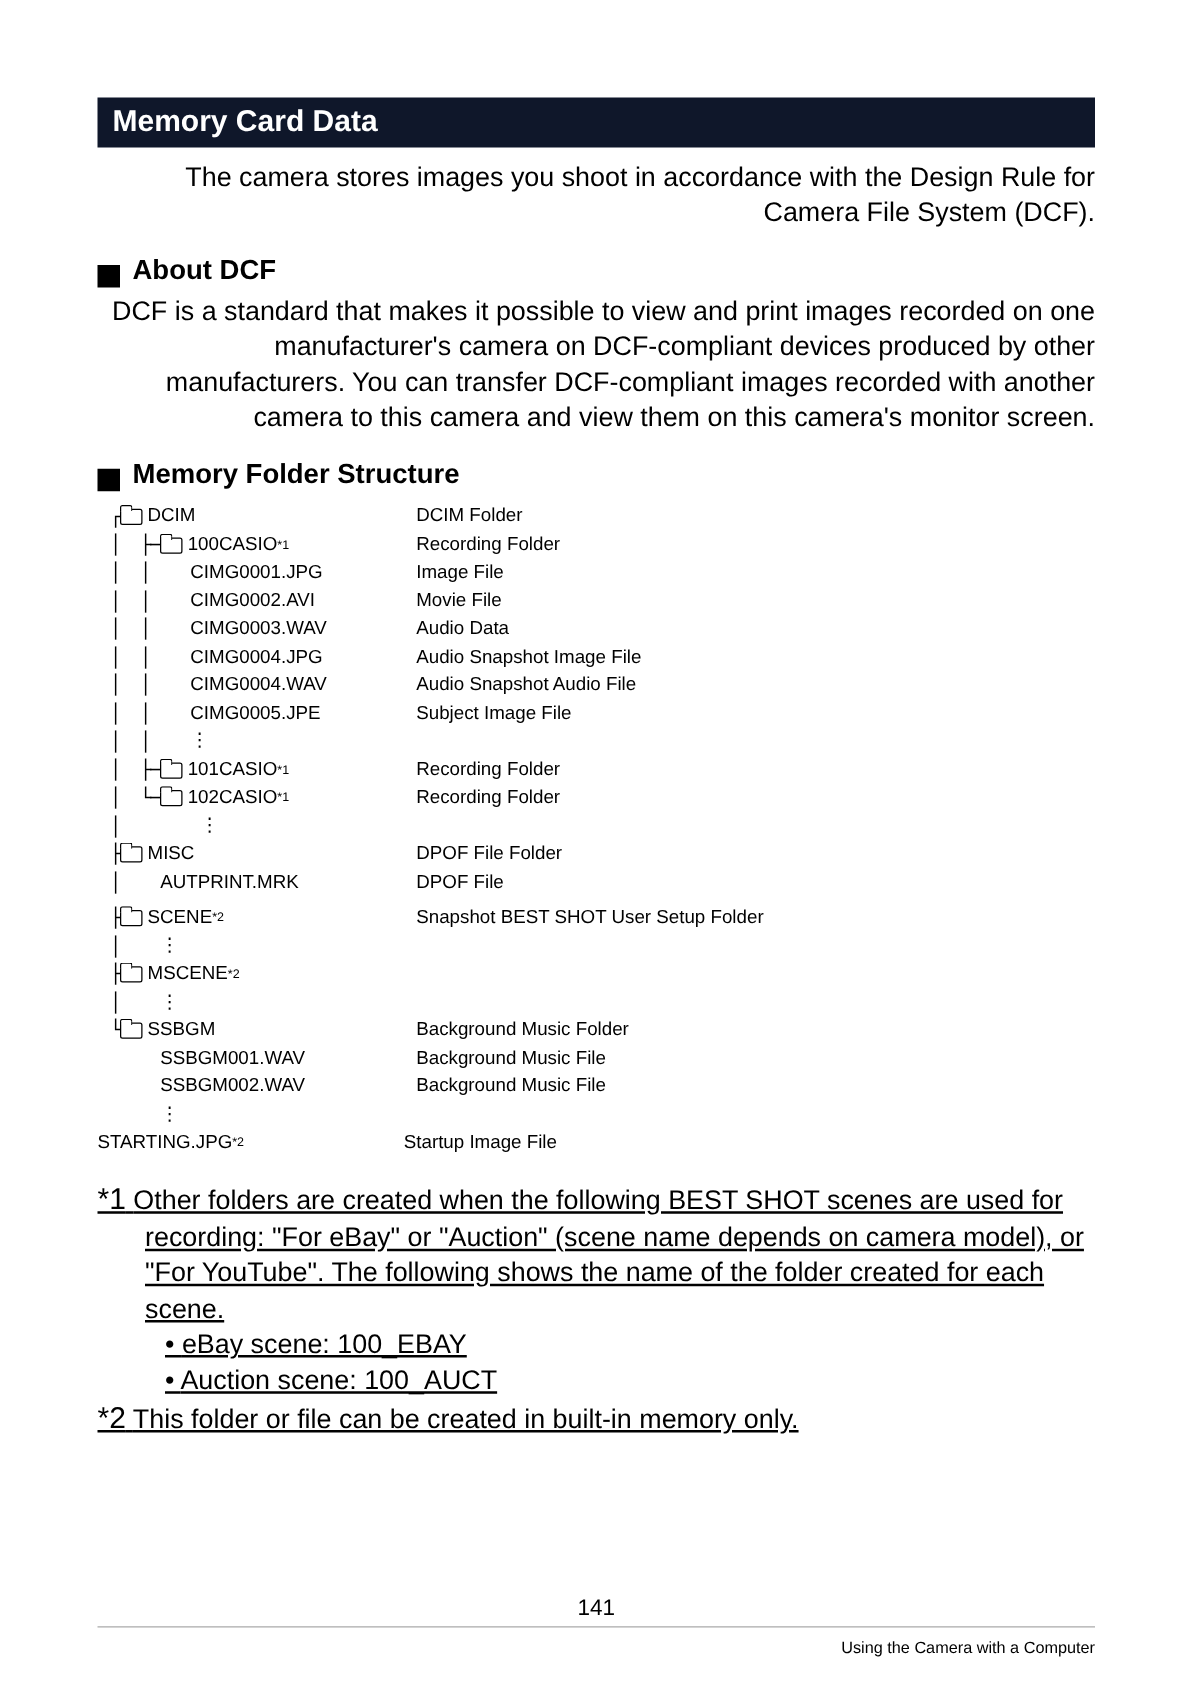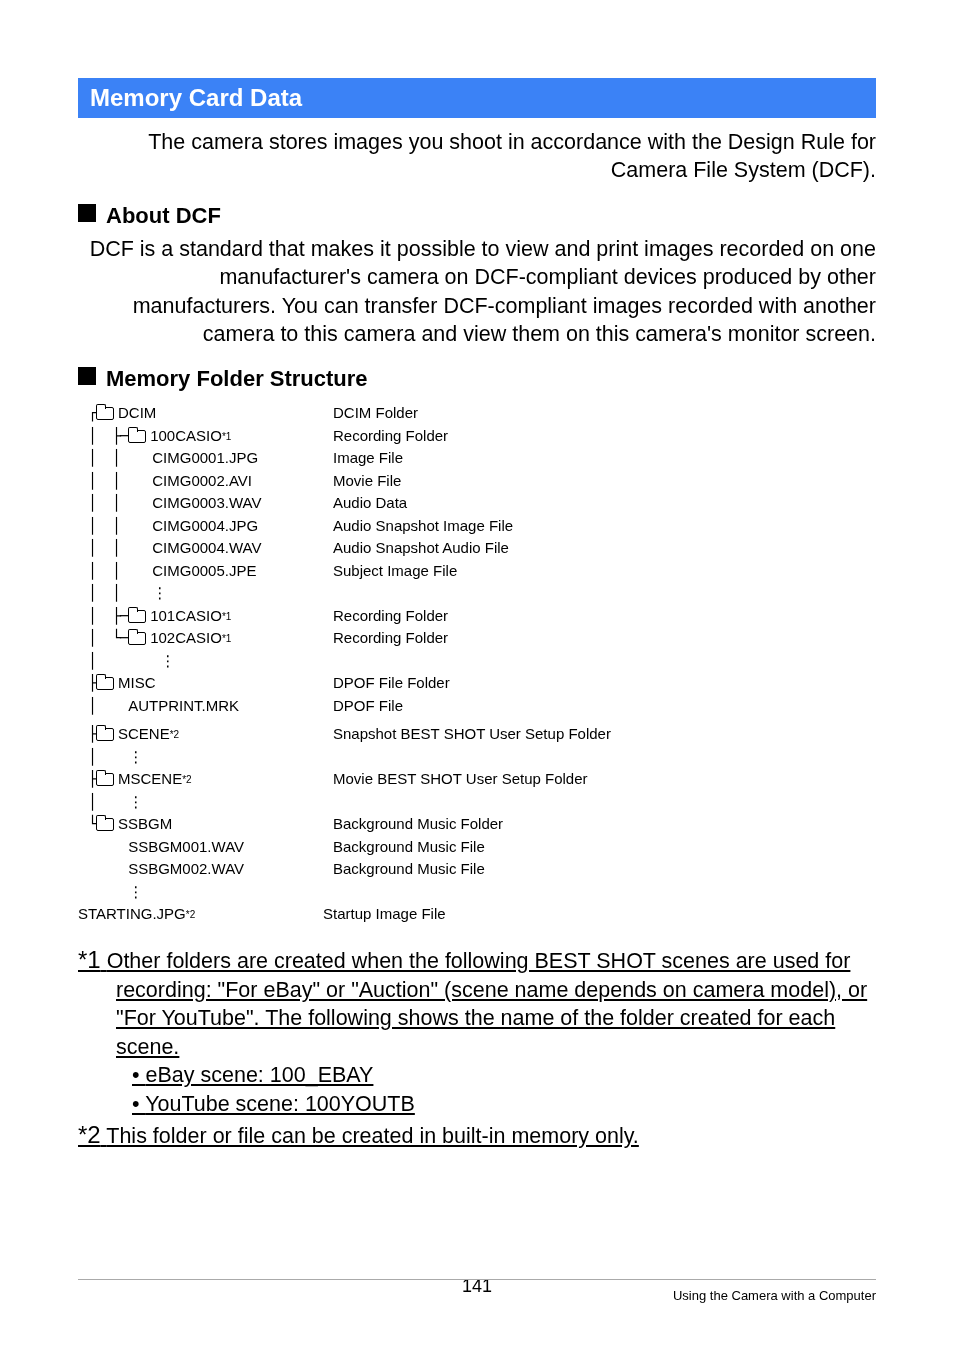--- a/index.html
+++ b/index.html
@@ -6,39 +6,39 @@
 body {
   font-family: Arial, Helvetica, sans-serif;
   color: #000;
   width: 954px;
   height: 1357px;
   position: relative;
   background: #fff;
 }
 .page { padding: 78px 78px 0 78px; }
 .section-bar {
-  background: #3b82f6;
+  background: #0f172a;
   color: #fff;
   font-size: 24px;
   font-weight: bold;
   padding: 6px 12px;
   margin-bottom: 10px;
 }
 .body-text {
   font-size: 21.5px;
   line-height: 1.32;
   margin-bottom: 18px;
   text-align: right;
 }
 .sub-head {
   font-size: 22px;
   font-weight: bold;
   margin: 14px 0 6px 0;
   display: flex;
-  align-items: flex-start;
+  align-items: flex-end;
 }
 .sub-head .square {
   display: inline-block;
   width: 18px; height: 18px;
   background: #000;
   margin-right: 10px;
   position: relative;
   top: 1px;
 }
 .tree {
@@ -83,21 +83,21 @@
 .foot {
   font-size: 21.5px;
   line-height: 1.33;
   text-decoration: underline;
 }
 .ast { font-size: 24px; }
 .hanging { padding-left: 38px; text-indent: -38px; }
 .bullet-item { padding-left: 72px; text-indent: -18px; }
 .footer {
   position: absolute;
-  bottom: 54px;
+  bottom: 32px;
   left: 78px; right: 78px;
   border-top: 1px solid #aaa;
   padding-top: 8px;
   display: flex;
   justify-content: space-between;
   align-items: baseline;
 }
 .page-num { font-size: 18px; width: 100%; text-align: center; position: absolute; bottom: 60px; left: 0; }
 .footer-right { font-size: 13px; margin-left: auto; }
 .vspace { height: 6px; }
@@ -139,35 +139,35 @@
     <div class="tree-row"><div class="tree-label"><span class="conn">│  └─</span><span class="folder-icon"></span> <span>102CASIO</span><span class="sup">*1</span></div><div class="tree-desc">Recording Folder</div></div>
     <div class="tree-row"><div class="tree-label"><span class="conn">│        </span><span>⋮</span></div></div>
 
     <div class="tree-row"><div class="tree-label"><span class="conn">├</span><span class="folder-icon"></span> <span>MISC</span></div><div class="tree-desc">DPOF File Folder</div></div>
     <div class="tree-row"><div class="tree-label"><span class="conn">│    </span><span>AUTPRINT.MRK</span></div><div class="tree-desc">DPOF File</div></div>
 
     <div class="vspace"></div>
     <div class="tree-row"><div class="tree-label"><span class="conn">├</span><span class="folder-icon"></span> <span>SCENE</span><span class="sup">*2</span></div><div class="tree-desc">Snapshot BEST SHOT User Setup Folder</div></div>
     <div class="tree-row"><div class="tree-label"><span class="conn">│    </span><span>⋮</span></div></div>
 
-    <div class="tree-row"><div class="tree-label"><span class="conn">├</span><span class="folder-icon"></span> <span>MSCENE</span><span class="sup">*2</span></div><div class="tree-desc">Movie BEST SHOT User Setup Folder</div></div>
+    <div class="tree-row"><div class="tree-label"><span class="conn">├</span><span class="folder-icon"></span> <span>MSCENE</span><span class="sup">*2</span></div></div>
     <div class="tree-row"><div class="tree-label"><span class="conn">│    </span><span>⋮</span></div></div>
 
     <div class="tree-row"><div class="tree-label"><span class="conn">└</span><span class="folder-icon"></span> <span>SSBGM</span></div><div class="tree-desc">Background Music Folder</div></div>
     <div class="tree-row"><div class="tree-label"><span class="conn">     </span><span>SSBGM001.WAV</span></div><div class="tree-desc">Background Music File</div></div>
     <div class="tree-row"><div class="tree-label"><span class="conn">     </span><span>SSBGM002.WAV</span></div><div class="tree-desc">Background Music File</div></div>
     <div class="tree-row"><div class="tree-label"><span class="conn">     </span><span>⋮</span></div></div>
 
     <div class="tree-row" style="margin-left:-10px;"><div class="tree-label"><span>STARTING.JPG</span><span class="sup">*2</span></div><div class="tree-desc">Startup Image File</div></div>
   </div>
 
   <div class="foot">
     <p class="hanging"><span class="ast">*1</span> <span>Other folders are created when the following BEST SHOT scenes are used for recording: "For eBay" or "Auction" (scene name depends on camera model), or "For YouTube". The following shows the name of the folder created for each scene.</span></p>
     <p class="bullet-item">•  <span>eBay scene: 100_EBAY</span></p>
-    <p class="bullet-item">•  <span>YouTube scene: 100YOUTB</span></p>
+    <p class="bullet-item">•  <span>Auction scene: 100_AUCT</span></p>
     <p class="hanging"><span class="ast">*2</span> <span>This folder or file can be created in built-in memory only.</span></p>
   </div>
 
 </div>
 
 <div class="page-num">141</div>
 <div class="footer">
   <span></span>
   <span class="footer-right">Using the Camera with a Computer</span>
 </div>

